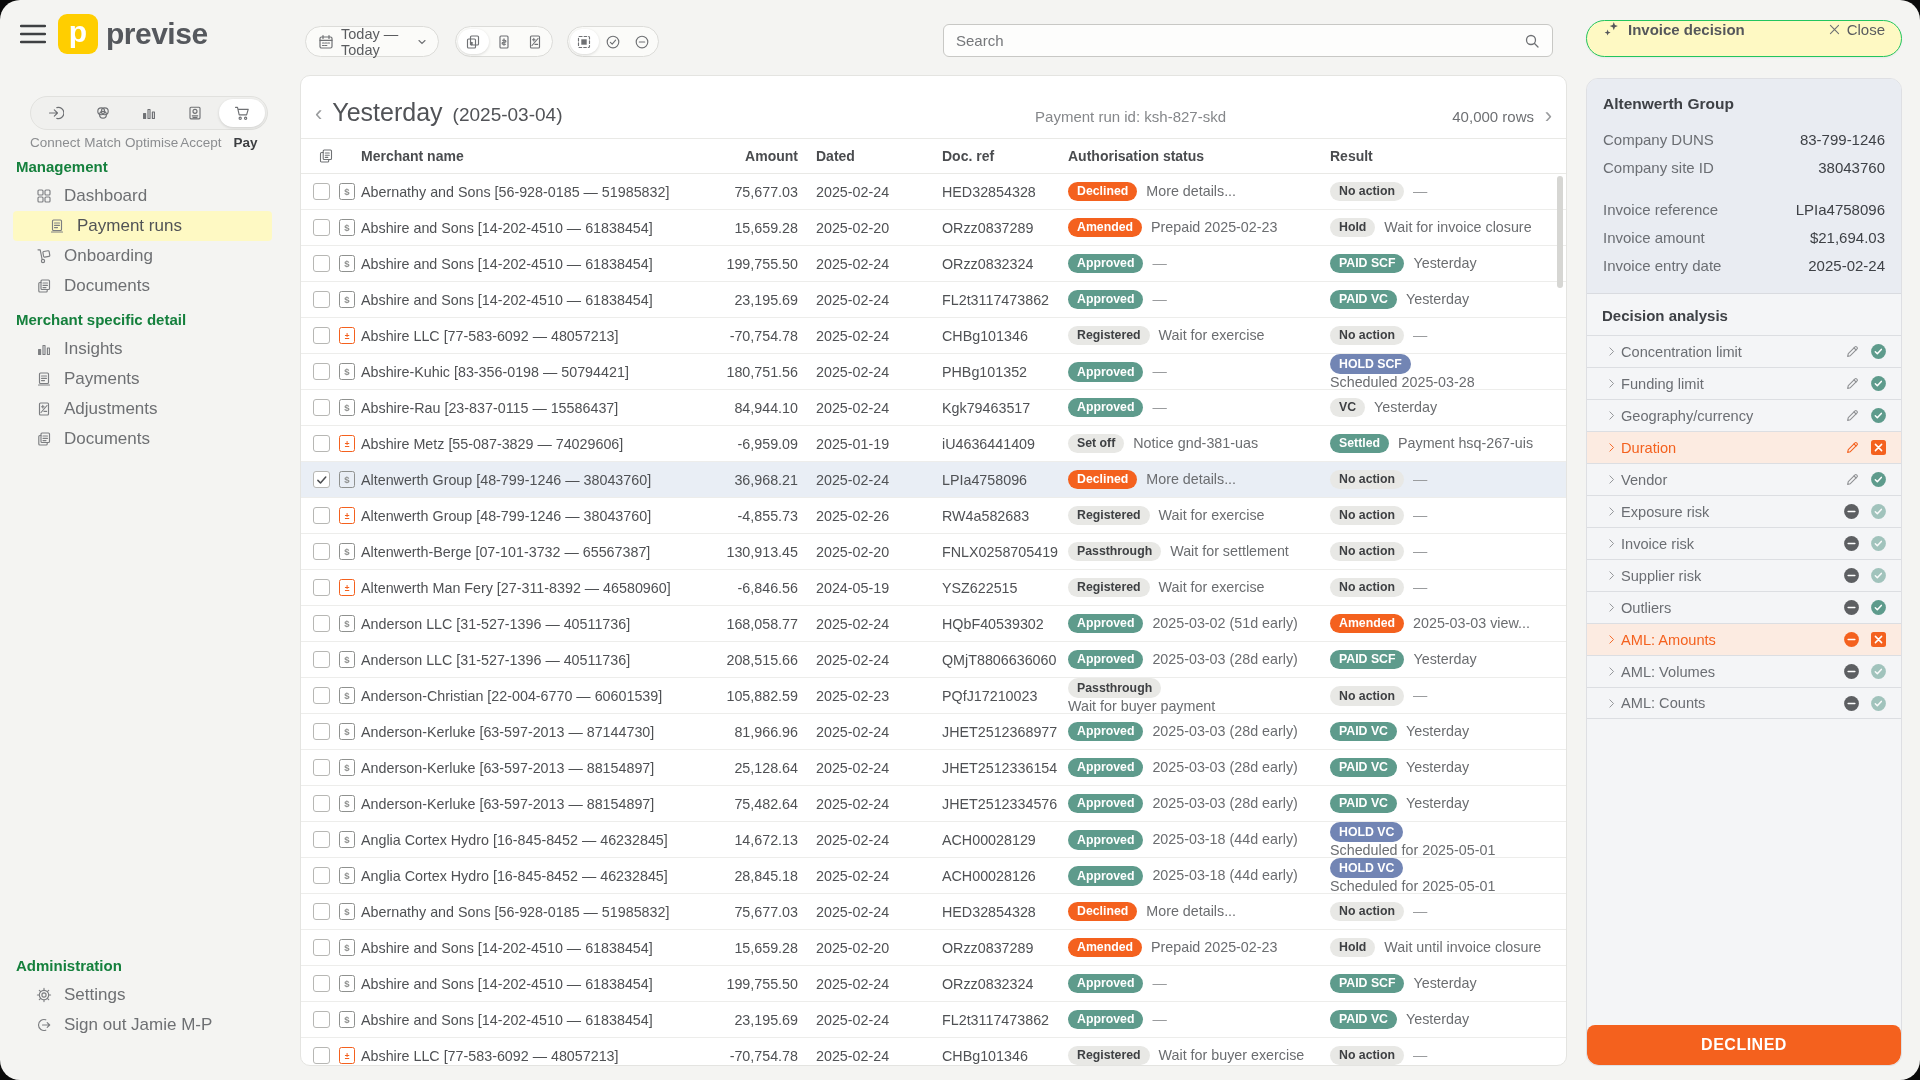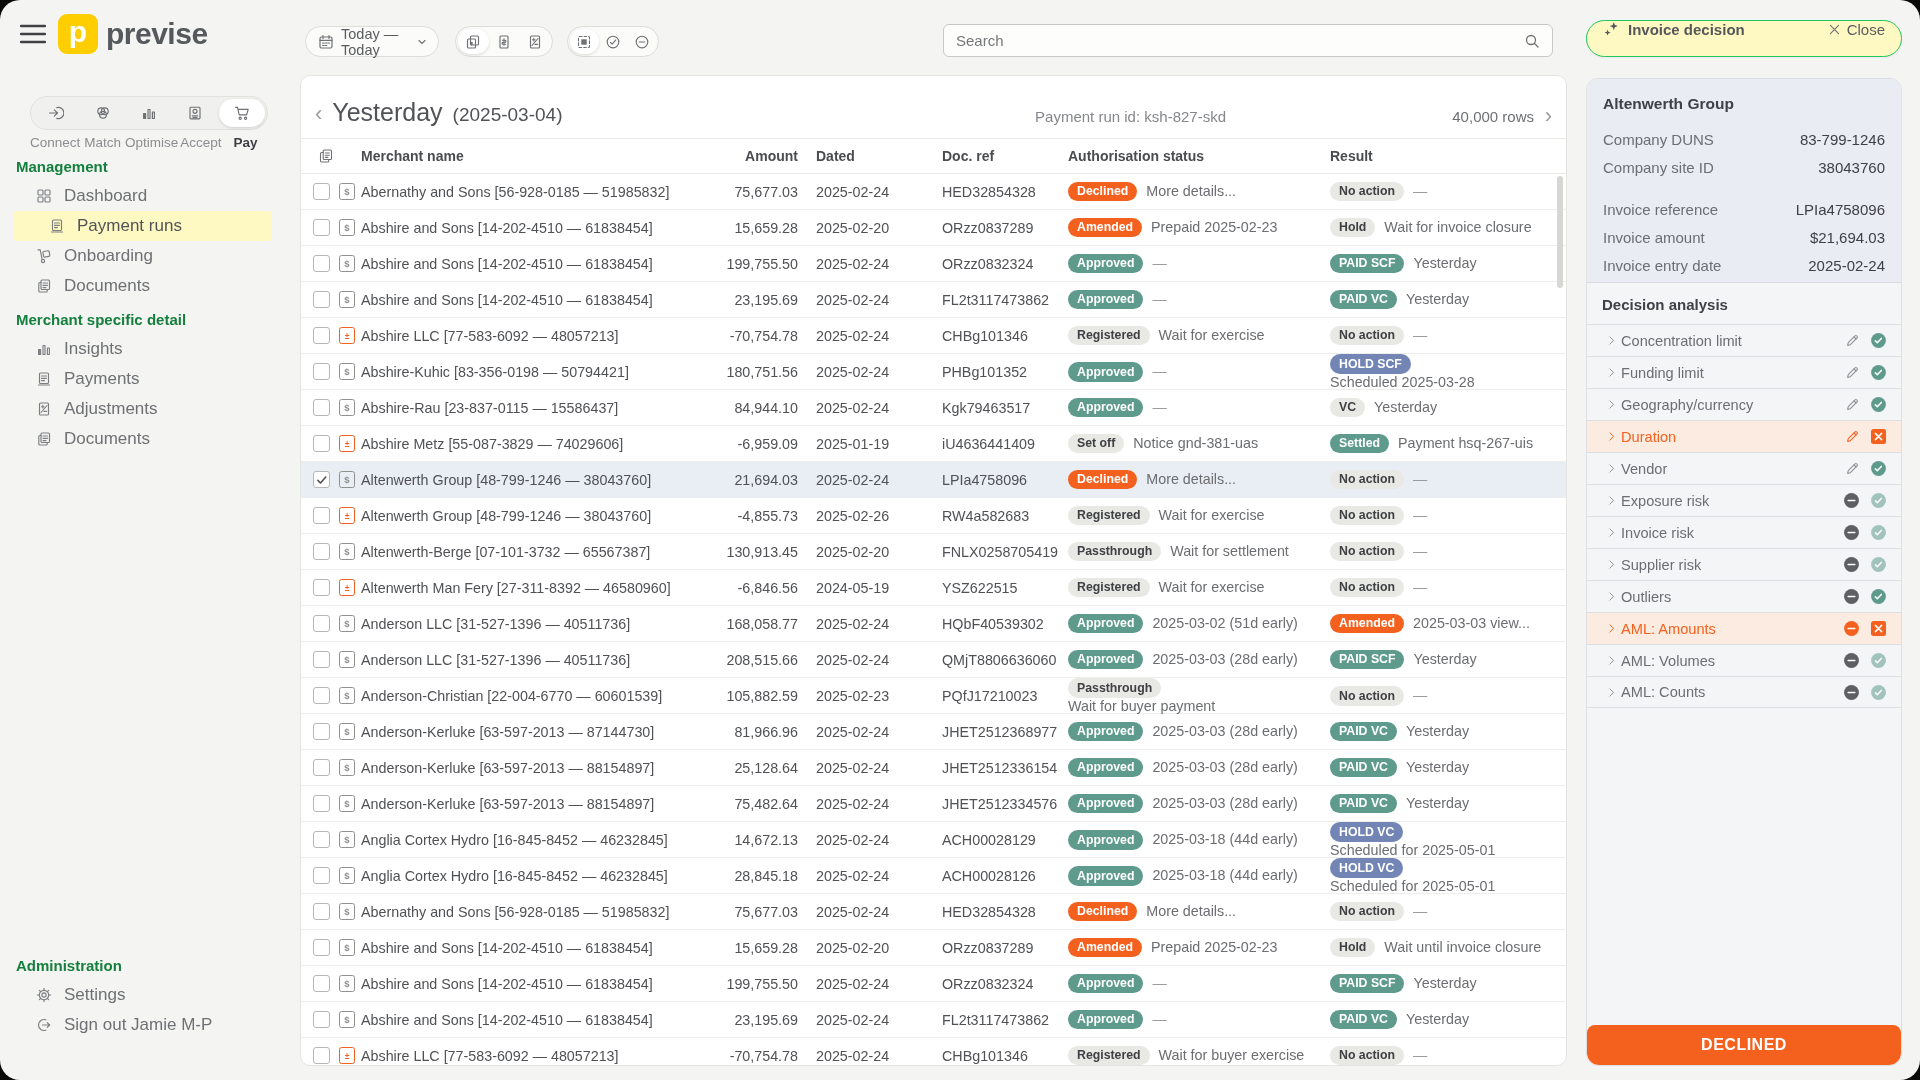--- a/index.html
+++ b/index.html
@@ -70,21 +70,21 @@
   .badge.gray { background:#e8e8e5; color:#3e4043; }
   .cell-txt { color:#6b6d70; white-space:nowrap; }
   .cell-txt.dash { color:#9a9c9e; }
   .tscroll { position:absolute; right:3px; top:100px; width:6px; height:112px; border-radius:3px; background:#d6d6d3; cursor:pointer; }
 
   
   .dec-pill { position:absolute; left:1586px; top:20px; width:316px; height:37px; background:#fef9c3; border:1px solid #22c55e; border-radius:19px; display:flex; align-items:flex-start; padding:0 16px; box-shadow:0 1px 2px rgba(0,0,0,.05); }
   .dec-pill .title { font-size:15px; font-weight:bold; color:#55575b; margin-left:8px; }
   .dec-close { margin-left:auto; display:flex; align-items:center; gap:6px; font-size:15px; color:#5a5c5f; cursor:pointer; }
   .panel { position:absolute; left:1586px; top:78px; width:316px; height:988px; background:#f4f5f7; border:1px solid #dedfe3; border-radius:12px; overflow:hidden; }
-  .p-info { background:#e9ecf2; padding:16px 16px 3px; border-bottom:1px solid #d9dbe0; }
+  .p-info { background:#e9ecf2; padding:16px 16px 14px; border-bottom:1px solid #d9dbe0; }
   .p-company { font-size:15.5px; font-weight:bold; color:#3e4146; margin-bottom:12px; }
   .p-field { display:flex; justify-content:space-between; font-size:15px; height:28px; align-items:center; }
   .p-field .fl { color:#6b6e73; }
   .p-field .fv { color:#3e4146; }
   .p-field.gap { margin-top:14px; }
   .p-sec-title { font-size:15px; font-weight:bold; color:#3e4146; padding:13px 15px 11px; }
   .arow { display:grid; grid-template-columns:20px 1fr auto auto; align-items:center; height:32px; padding:0 14px; border-top:1px solid #dcdee2; color:#6b6e73; cursor:pointer; }
   .arow:last-child { border-bottom:1px solid #dcdee2; }
   .arow .alabel { font-size:14.6px; }
   .arow .achev { color:#8f9194; font-size:15px; }
@@ -460,21 +460,21 @@
           <span class="c-pad2"><span class="badge teal">Settled</span><span class="cell-txt">Payment hsq-267-uis</span></span>
         </div>
         <div class="trow sel">
           <span class="cb">
             <svg width="12" height="12" viewBox="0 0 16 16" fill="none" stroke="#4b4d50" stroke-width="2" stroke-linecap="round" stroke-linejoin="round">
               <path d="M2.5 8.5l3.5 3.5 7-8"></path>
             </svg>
           </span>
           <span class="doc-ic">$</span>
           <span class="name">Altenwerth Group [48-799-1246 — 38043760]</span>
-          <span class="c-amt">21,694.03</span>
+          <span class="c-amt">36,968.21</span>
           <span class="c-pad">2025-02-24</span>
           <span class="c-pad">LPIa4758096</span>
           <span class="c-pad"><span class="badge orange">Declined</span><span class="cell-txt">More details...</span></span>
           <span class="c-pad2"><span class="badge gray">No action</span><span class="cell-txt dash">—</span></span>
         </div>
         <div class="trow">
           <span class="cb"></span>
           <span class="doc-ic adj">±</span>
           <span class="name">Altenwerth Group [48-799-1246 — 38043760]</span>
           <span class="c-amt">-4,855.73</span>

